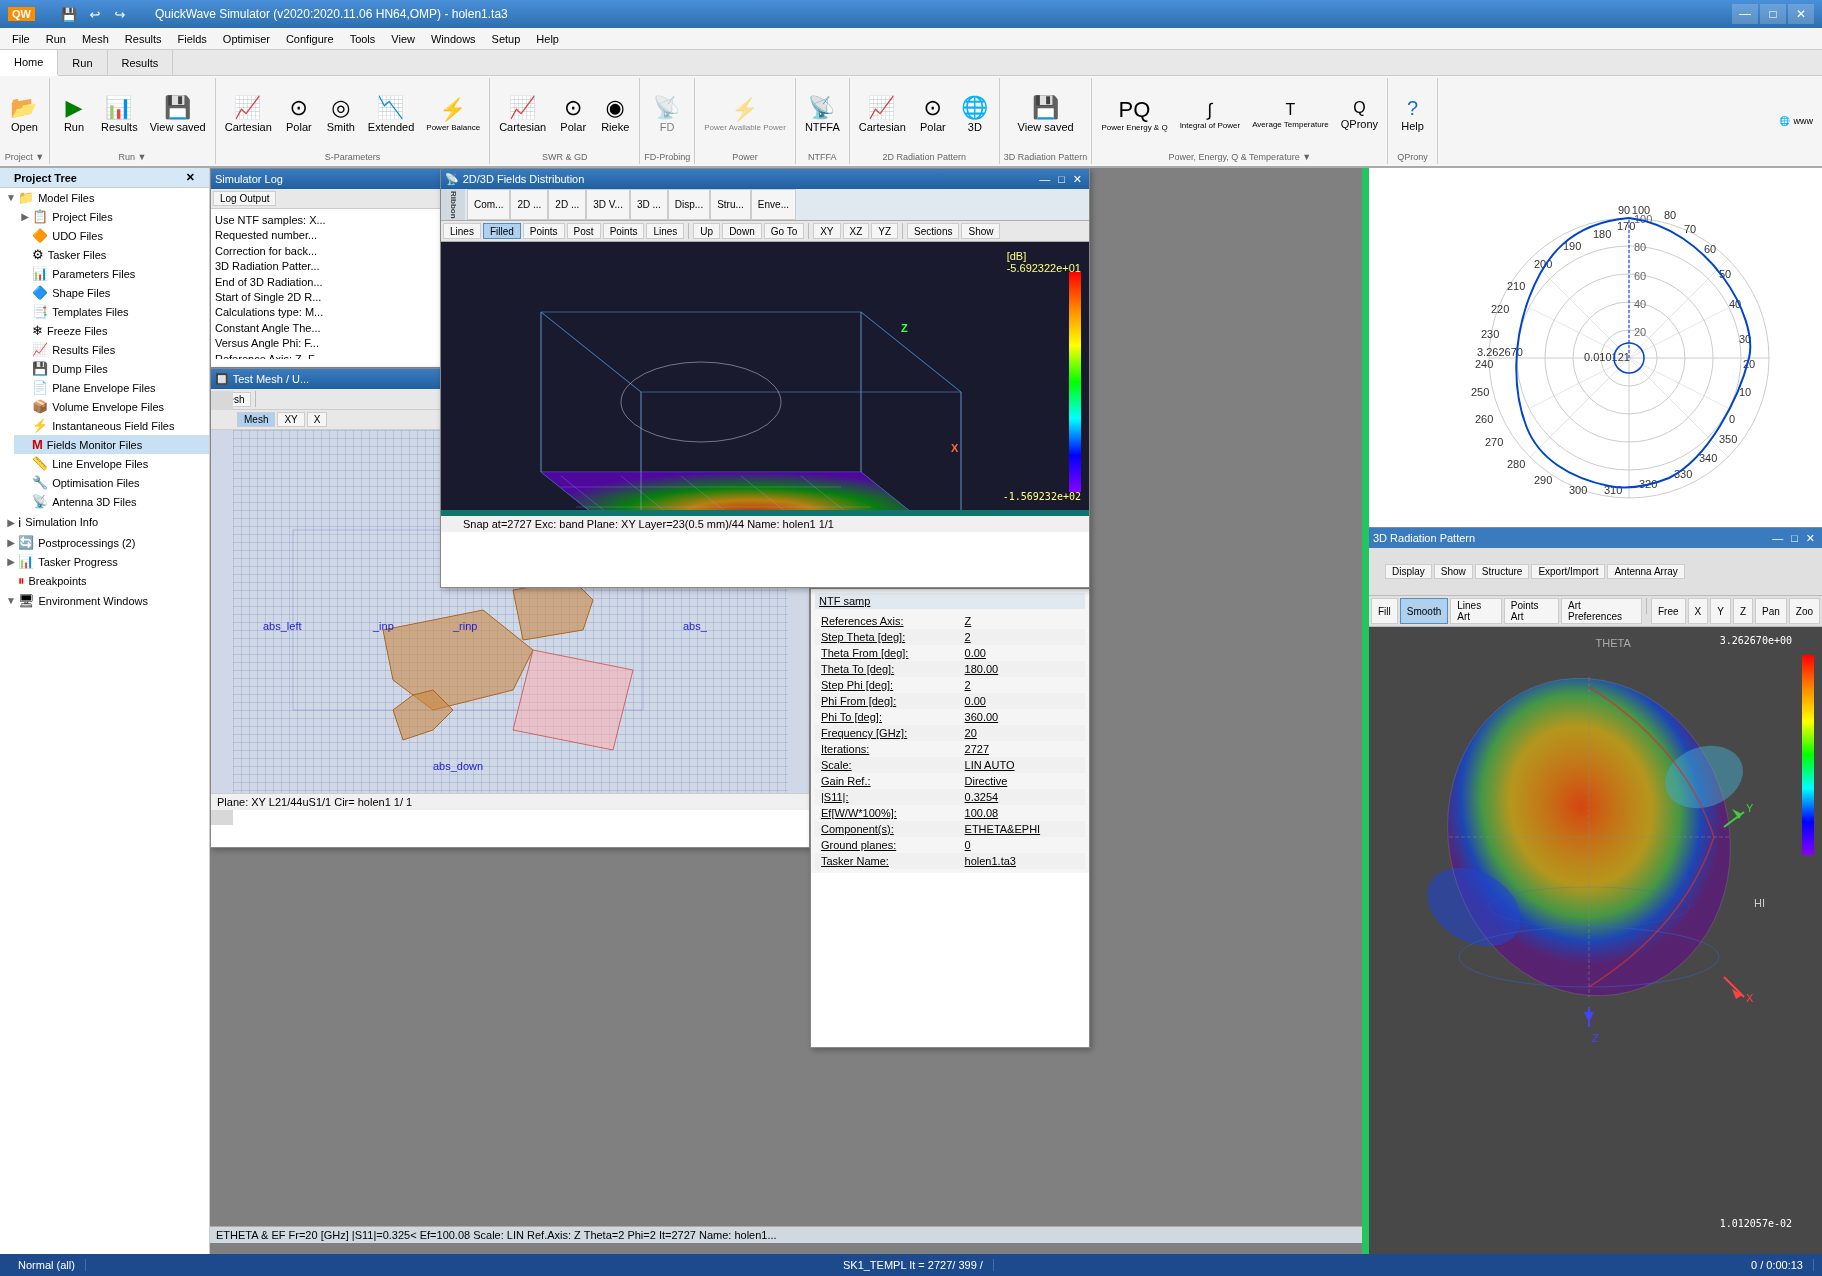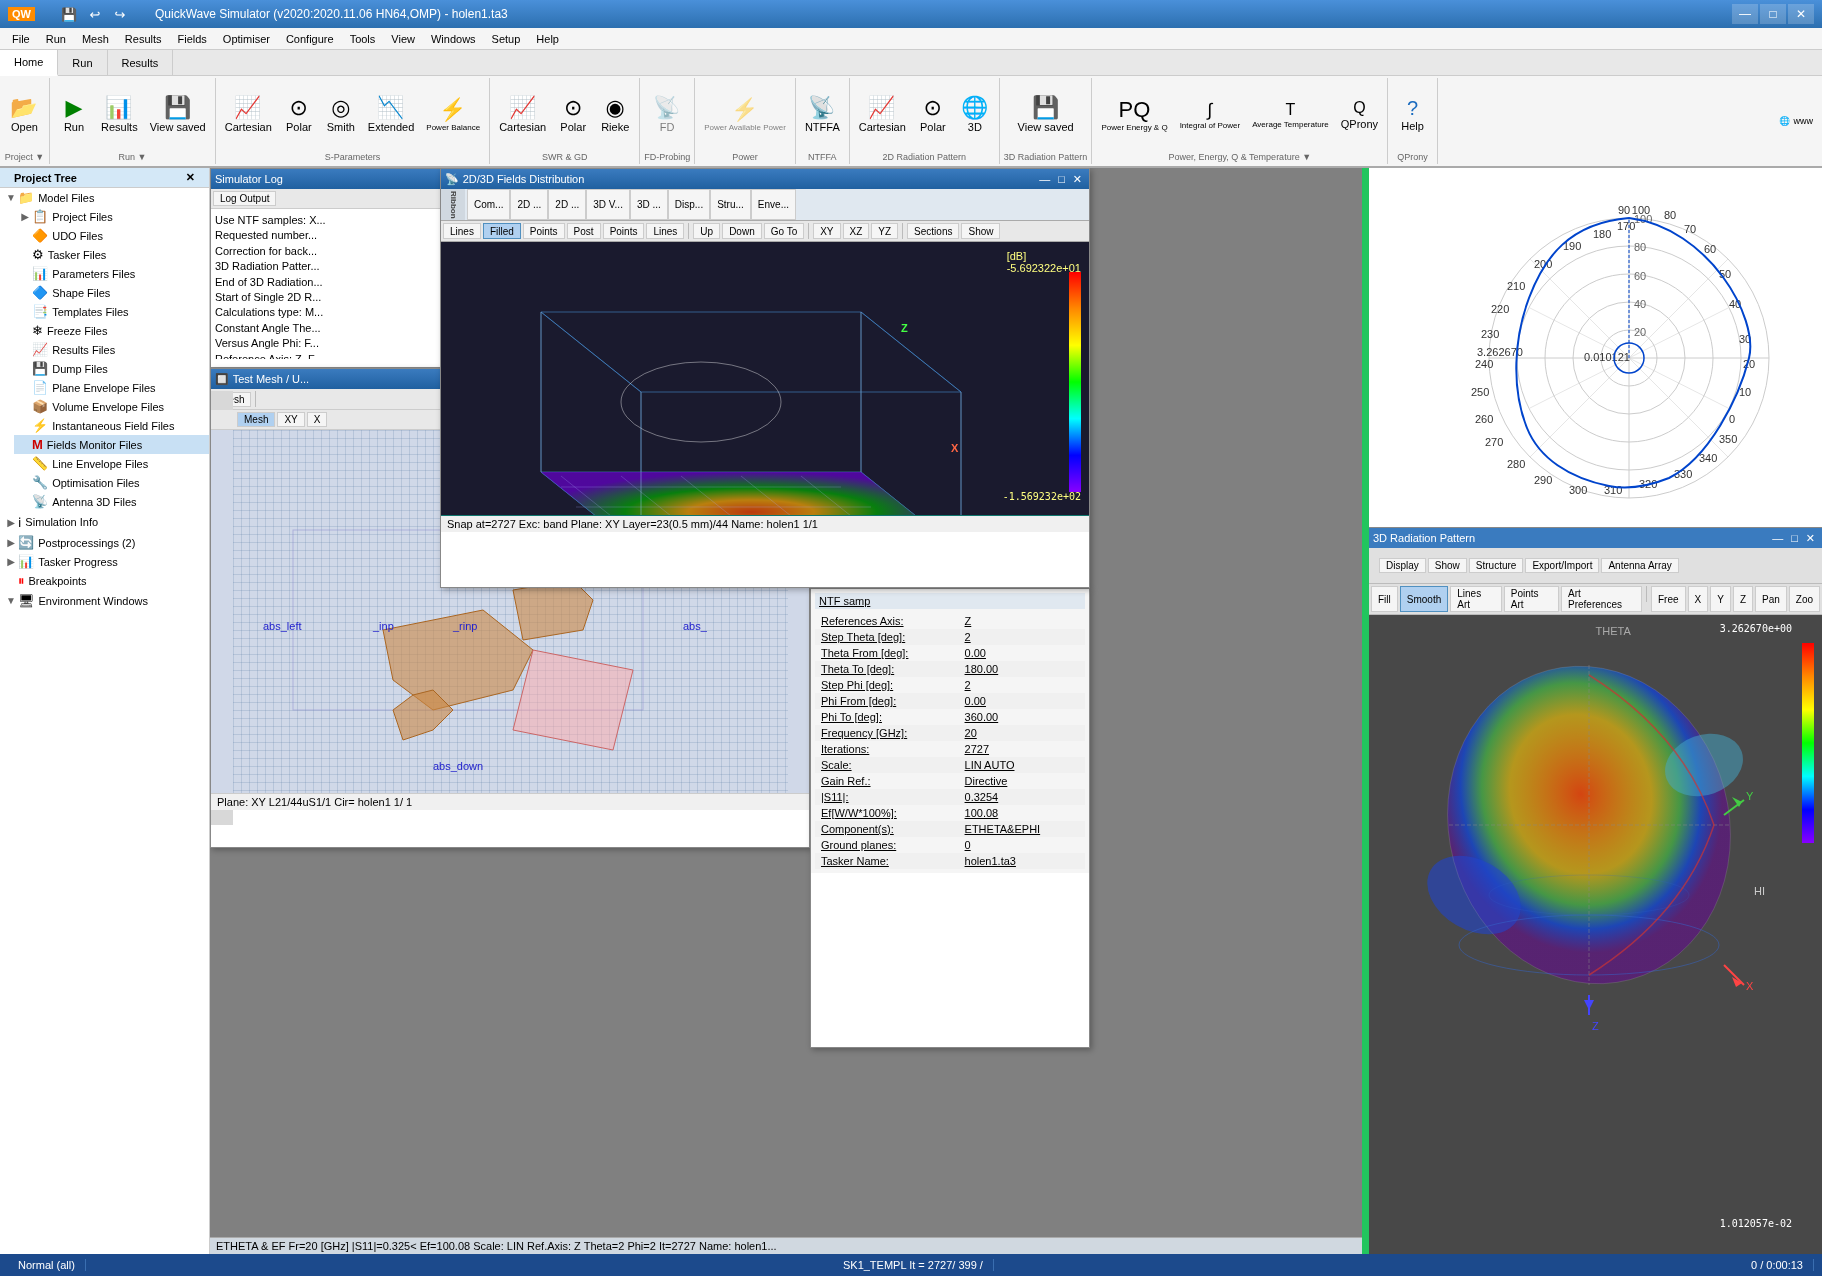--- a/index.html
+++ b/index.html
@@ -704,21 +704,21 @@
 
           <text x="490" y="200" fill="#ff6644" font-size="12" font-weight="bold">X</text>
           <text x="440" y="80" fill="#44ff44" font-size="12" font-weight="bold">Z</text>
 
           <line x1="80" y1="60" x2="80" y2="220" stroke="#88aacc" stroke-width="1" opacity="0.5"></line>
           <line x1="400" y1="60" x2="400" y2="220" stroke="#88aacc" stroke-width="1" opacity="0.5"></line>
           <line x1="500" y1="140" x2="500" y2="300" stroke="#88aacc" stroke-width="1" opacity="0.5"></line>
           <line x1="180" y1="140" x2="180" y2="300" stroke="#88aacc" stroke-width="1" opacity="0.5"></line>
         </svg>
 
-        <div style="position:absolute;bottom:0;left:0;right:0;background:#f0f0f0;border-top:1px solid #0f766e;padding:2px 6px;font-size:10px;">
+        <div style="position:absolute;bottom:0;left:0;right:0;background:#f0f0f0;border-top:6px solid #0f766e;padding:2px 22px;font-size:10px;">
           <span>Snap at=2727 Exc: band Plane: XY Layer=23(0.5 mm)/44 Name: holen1 1/1</span>
         </div>
       </div>
     </div>
 
     <div class="floating-window" style="left:0;top:200px;width:600px;height:480px;z-index:15;">
       <div class="window-titlebar">
         <div style="display:flex;align-items:center;gap:4px;">
           <span>🔲</span>
           <span>Test Mesh / U...</span>
@@ -840,21 +840,21 @@
               </tr>
           <tr>
                 <td>Tasker Name:</td>
                 <td>holen1.ta3</td>
               </tr>
         </tbody>
           </table>
       </div>
     </div>
 
-    <div style="position:absolute;bottom:0;left:0;right:0;background:#d0d8e0;border-top:1px solid #aaa;padding:2px 6px;font-size:10px;">
+    <div style="position:absolute;bottom:11px;left:0;right:0;background:#d0d8e0;border-top:1px solid #aaa;padding:2px 6px;font-size:10px;">
       <span>ETHETA &amp; EF Fr=20 [GHz] |S11|=0.325&lt; Ef=100.08 Scale: LIN Ref.Axis: Z Theta=2 Phi=2 It=2727 Name: holen1...</span>
     </div>
   </div>
 
   <div id="right-panel">
 
     <div style="border-bottom:1px solid #888;background:white;height:360px;position:relative;">
       
       <svg width="460" height="355">
 
@@ -925,21 +925,21 @@
 
       <div style="background:#3a7bbf;color:white;height:20px;display:flex;align-items:center;padding:0 4px;justify-content:space-between;">
         <span>3D Radiation Pattern</span>
         <div style="display:flex;gap:2px;">
           <span class="window-btn">—</span>
           <span class="window-btn">□</span>
           <span class="window-btn">✕</span>
         </div>
       </div>
 
-      <div style="display:flex;background:#e0e0e0;border-bottom:1px solid #bbb;padding:10px;gap:2px;">
+      <div style="display:flex;background:#e0e0e0;border-bottom:1px solid #bbb;padding:16px;gap:2px;">
         <div class="wt-btn">Display</div>
         <div class="wt-btn">Show</div>
         <div class="wt-btn">Structure</div>
         <div class="wt-btn">Export/Import</div>
         <div class="wt-btn">Antenna Array</div>
       </div>
 
       <div style="display:flex;background:#e0e0e0;border-bottom:1px solid #bbb;padding:2px;gap:2px;">
         <div class="wt-btn">Fill</div>
         <div class="wt-btn" style="background:#b0d0f0;border-color:#5090c0;">Smooth</div>

